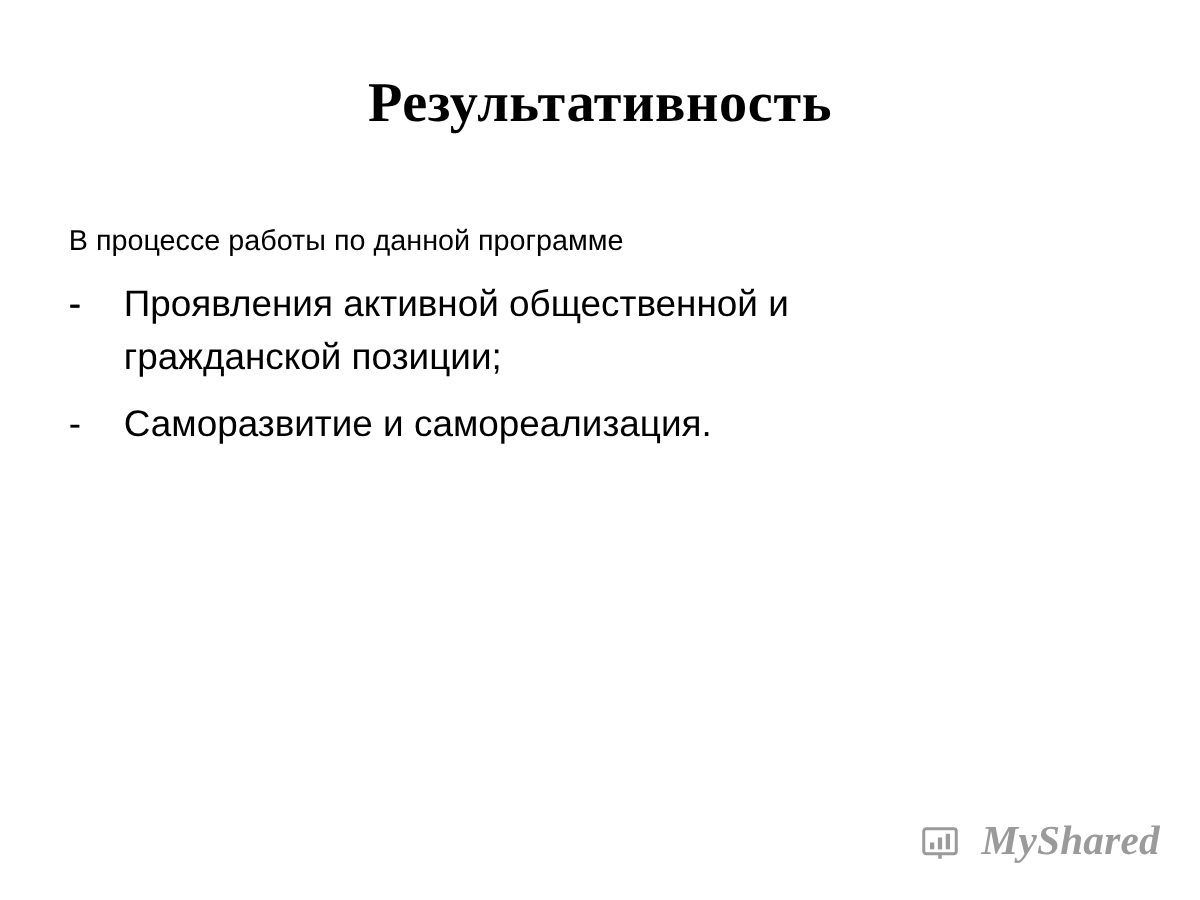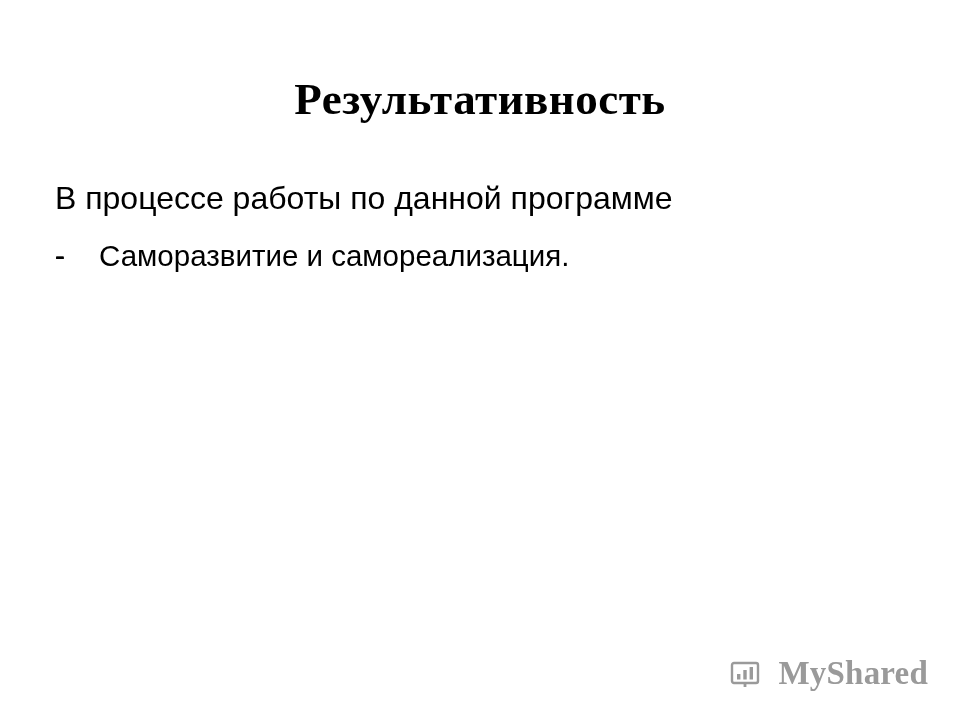--- a/index.html
+++ b/index.html
@@ -15,39 +15,39 @@
     overflow: hidden;
   }
   .slide {
     position: relative;
     width: 960px;
     height: 720px;
     box-sizing: border-box;
   }
   .slide-title {
     position: absolute;
-    top: 75px;
+    top: 58px;
     left: 0;
     width: 960px;
     text-align: center;
     font-family: "Liberation Serif", serif;
     font-weight: bold;
     font-size: 45px;
     line-height: 1.1;
     letter-spacing: 0.5px;
     color: #000000;
   }
   .body-block {
     position: absolute;
     top: 176px;
     left: 55px;
     width: 640px;
   }
   .lead {
-    font-size: 32px;
+    font-size: 23px;
     line-height: 1.42;
     margin: 0 0 14px 0;
     color: #000000;
   }
   .lead .cont {
     display: block;
     padding-left: 34px;
   }
   .bullets {
     list-style: none;
@@ -68,20 +68,21 @@
     top: 0;
   }
   .watermark {
     position: absolute;
     right: 32px;
     bottom: 28px;
     display: flex;
     align-items: center;
     gap: 18px;
     color: #9a9a9a;
+    font-style: italic;
   }
   .watermark .wm-icon {
     width: 30px;
     height: 30px;
     position: relative;
     display: inline-block;
   }
   .watermark .wm-text {
     font-family: "Liberation Serif", serif;
     font-size: 33px;
@@ -102,20 +103,21 @@
     <p class="lead">
       <span>В процессе работы по данной программе</span>
     </p>
 
     <ul class="bullets">
       <li>
         <span class="dash">-</span>
       </li>
       <li>
         <span class="dash">-</span>
+        <span>Проявления активной общественной и гражданской позиции;</span>
       </li>
       <li>
         <span class="dash">-</span>
         <span>Саморазвитие и самореализация.</span>
       </li>
     </ul>
 
   </div>
 
   <div class="watermark">

